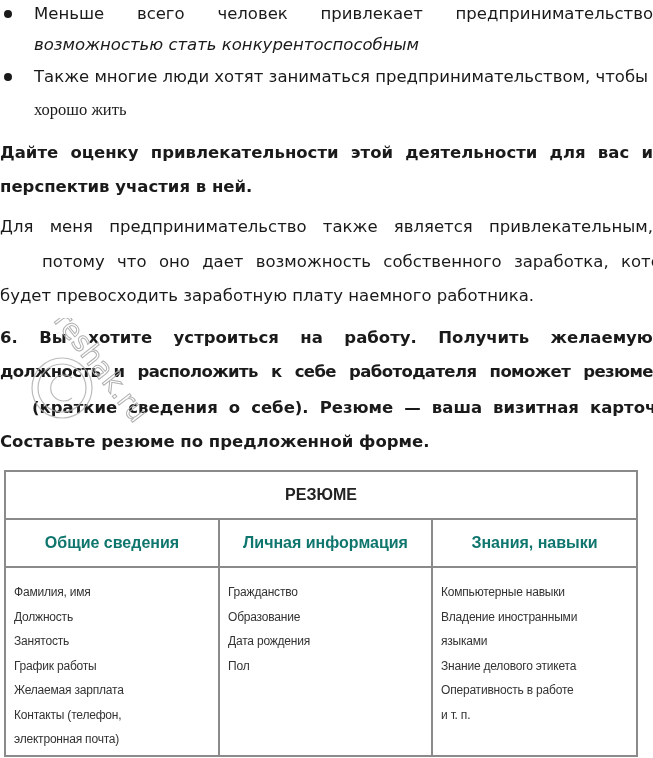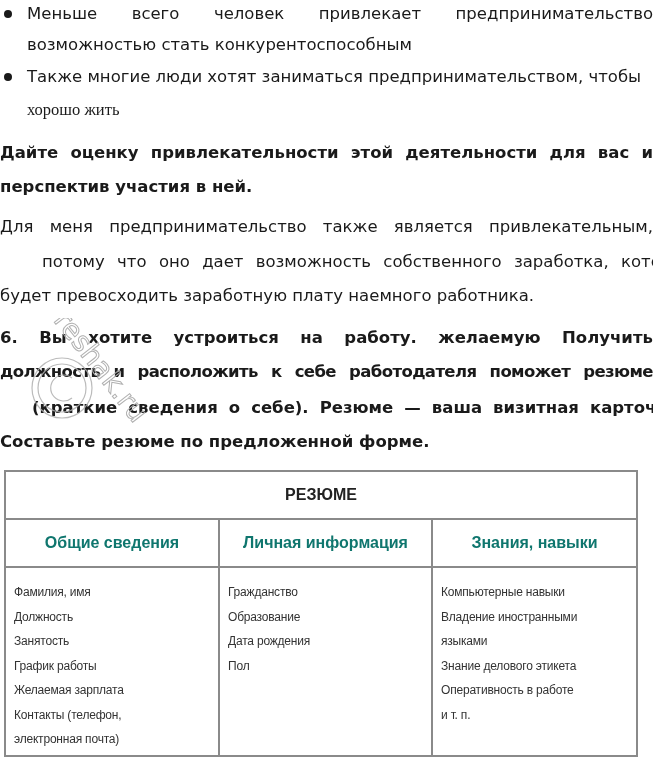--- a/index.html
+++ b/index.html
@@ -11,21 +11,21 @@
       position: absolute; left: 0; width: 653px;
       font-size: 16.5px; line-height: 24px; white-space: nowrap;
     }
     .justify { display: flex; justify-content: space-between; }
     .bold { font-weight: bold; }
     .bullet-line { left: 0; }
     .bullet {
       display: inline-block; width: 8px; height: 8px; border-radius: 50%;
       background: #1a1a1a; position: absolute; left: 4px; top: 8px;
     }
-    .indent { padding-left: 27px; box-sizing: border-box; }
+    .indent { padding-left: 34px; box-sizing: border-box; }
     .watermark {
       position: absolute; left: 0; top: 318px; width: 150px; height: 135px;
       pointer-events: none;
     }
     table.resume {
       position: absolute; left: 4px; top: 470px; width: 634px; height: 287px;
       border-collapse: collapse; font-family: "Liberation Sans", sans-serif;
       border: 2px solid #8a8a8a;
     }
     table.resume td, table.resume th { border: 2px solid #8a8a8a; }
@@ -43,21 +43,21 @@
 <div class="line bullet-line" style="top:2px;">
   <span class="bullet"></span>
   <div class="indent justify">
     <span>Меньше</span>
     <span>всего</span>
     <span>человек</span>
     <span>привлекает</span>
     <span>предпринимательство</span>
   </div>
 </div>
-<div class="line indent" style="top:33px;">возможностью стать конкурентоспособным</div>
+<div class="line indent" style="top:33px;font-style:italic;">возможностью стать конкурентоспособным</div>
 
 <div class="line bullet-line indent" style="top:65px;">
   <span class="bullet"></span>
   <span>Также многие люди хотят заниматься предпринимательством, чтобы</span>
 </div>
 <div class="line indent" style="top:98px;font-family:Liberation Serif, serif;">хорошо жить</div>
 
 <div class="line bold justify" style="top:141px;">
   <span>Дайте</span>
   <span>оценку</span>
@@ -90,22 +90,22 @@
 </div>
 <div class="line" style="top:284px;">будет превосходить заработную плату наемного работника.</div>
 
 <div class="line bold justify" style="top:326px;">
   <span>6.</span>
   <span>Вы</span>
   <span>хотите</span>
   <span>устроиться</span>
   <span>на</span>
   <span>работу.</span>
+  <span>Получить</span>
   <span>желаемую</span>
-  <span>Получить</span>
 </div>
 <div class="line bold justify" style="top:360px; letter-spacing:-0.6px;">
   <span>должность</span>
   <span>и</span>
   <span>расположить</span>
   <span>к</span>
   <span>себе</span>
   <span>работодателя</span>
   <span>поможет</span>
   <span>резюме</span>

